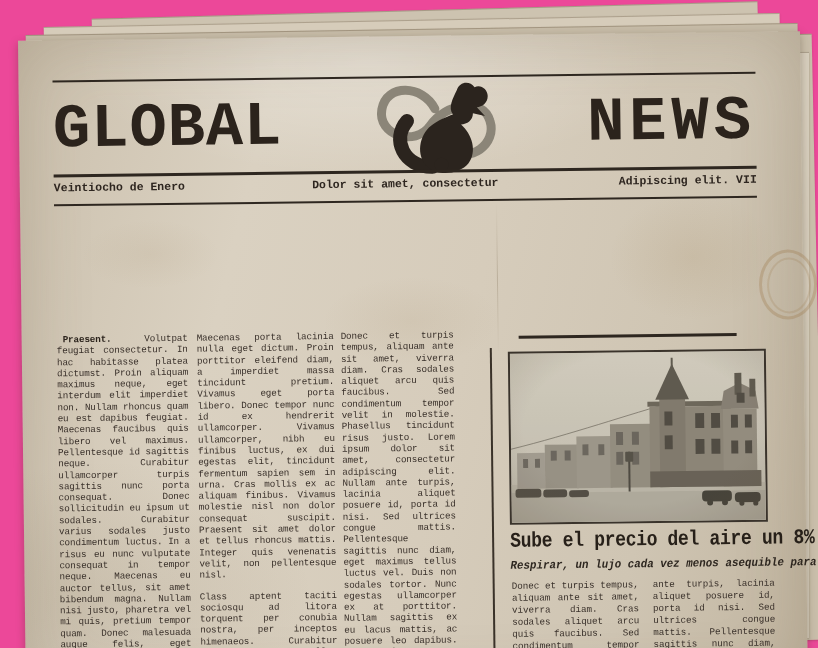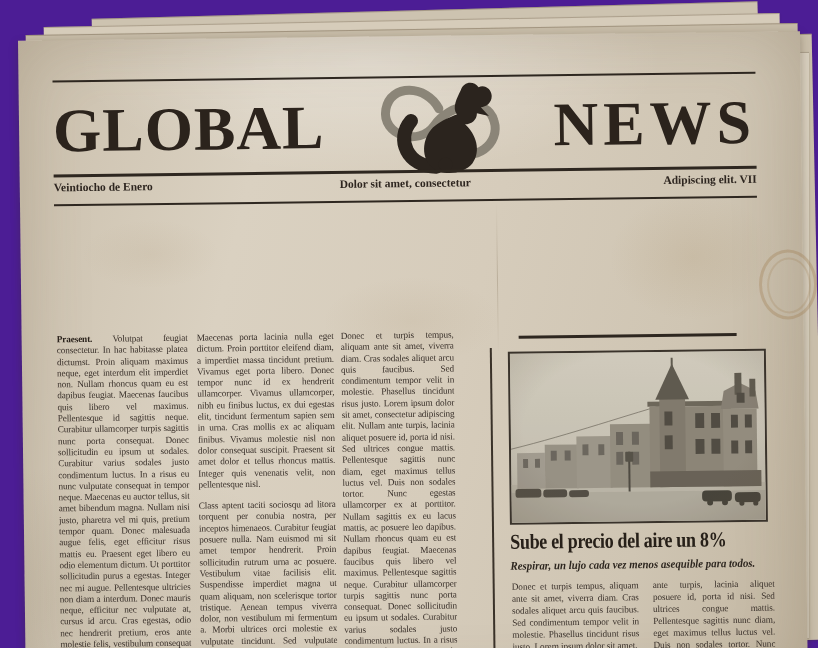--- a/index.html
+++ b/index.html
@@ -1,18 +1,18 @@
 <!DOCTYPE html>
 <html><head>
 <meta charset="utf-8">
 <style>
   * { margin:0; padding:0; box-sizing:border-box; }
   html,body { background:#ffffff; }
-  #canvas { position:relative; width:818px; height:648px; overflow:hidden; background:#4c1d95;
-            font-family:Liberation Serif, serif; }
+  #canvas { position:relative; width:818px; height:648px; overflow:hidden; background:#ec4899;
+            font-family:Liberation Mono, monospace; }
 
   
   .strip { position:absolute; border-top:1px solid rgba(96,80,56,.35); box-shadow:0 1px 2px rgba(70,55,35,.25); }
   .strip1 { top:10px; left:92px;  width:666px; height:36px; background:#cdc3b0; transform:rotate(-1.5deg); }
   .strip2 { top:20px; left:44px;  width:736px; height:42px; background:#d6ccba; transform:rotate(-1.1deg); }
   .strip3 { top:29px; left:26px;  width:772px; height:52px; background:#c6bba7; transform:rotate(-0.9deg); }
   .side1  { top:34px;  right:0px;  width:26px; height:606px; background:#c9beaa; transform:rotate(-1.2deg); border-left:1px solid rgba(96,80,56,.3); }
   .side2  { top:52px;  right:9px;  width:16px; height:586px; background:#d7cebd; border-left:1px solid rgba(96,80,56,.25); }
 
   
@@ -47,21 +47,21 @@
               font-size:11.5px; font-weight:bold; color:#2e2620; }
   .dateline .c { position:absolute; left:0; right:0; text-align:center; }
 
   .bodycol { position:absolute; top:294px; height:356px; overflow:hidden;
              font-size:9.3px; line-height:11.3px; letter-spacing:-0.15px;
              text-align:justify; color:#39302a; }
   .col1 { left:35px;  width:131px; }
   .col2 { left:175px; width:137px; }
   .col3 { left:319px; width:113px; }
   .bodycol p + p { margin-top:10px; }
-  .bodycol b { color:#2b231c; }
+  .bodycol b { color:#2b231c;margin-left:6px; }
 
   .divider { position:absolute; left:468px; top:313px; width:2px; height:340px; background:#3a3229; }
 
   .feat-rule { position:absolute; left:497px; top:301px; width:218px; height:3px; background:#2e2720; }
   .photo-frame { position:absolute; left:486px; top:317px; width:258px; height:173px;
                  border:2px solid #3a332b; background:#c6c1b4; }
   .photo-frame svg { display:block; width:100%; height:100%; }
 
   .headline { position:absolute; left:486px; top:495px; width:320px;
               font-size:21px; font-weight:bold; letter-spacing:-0.4px; color:#272019;

